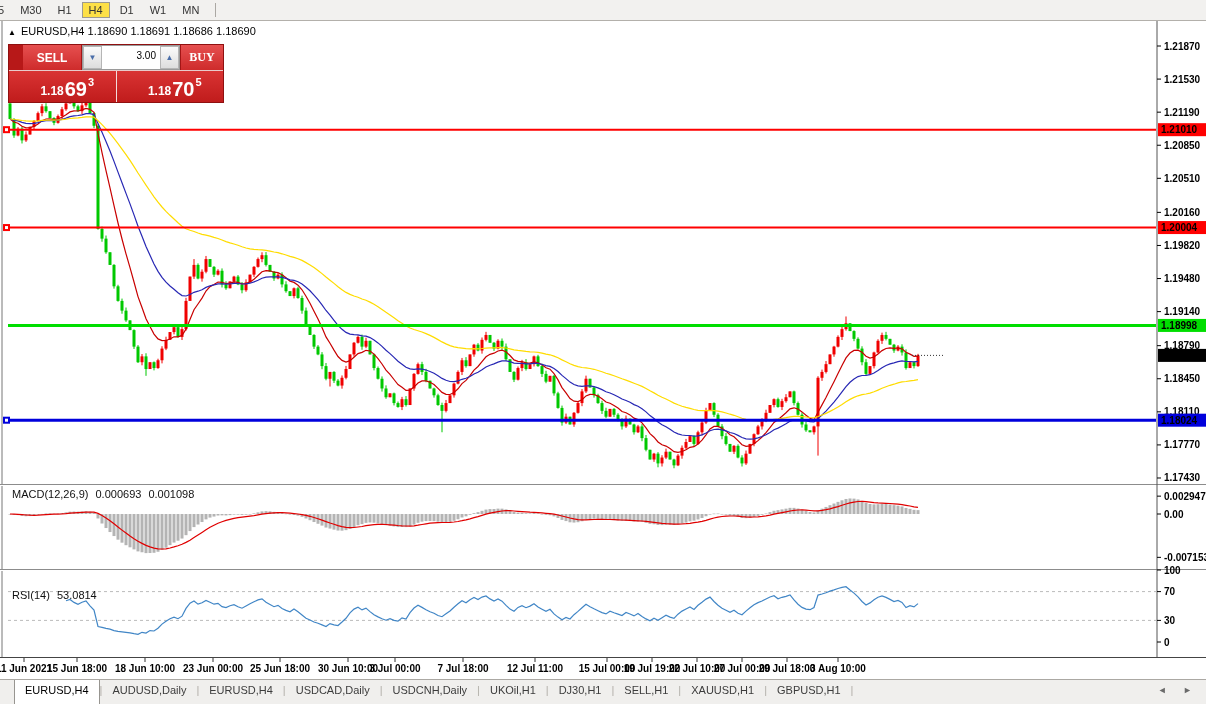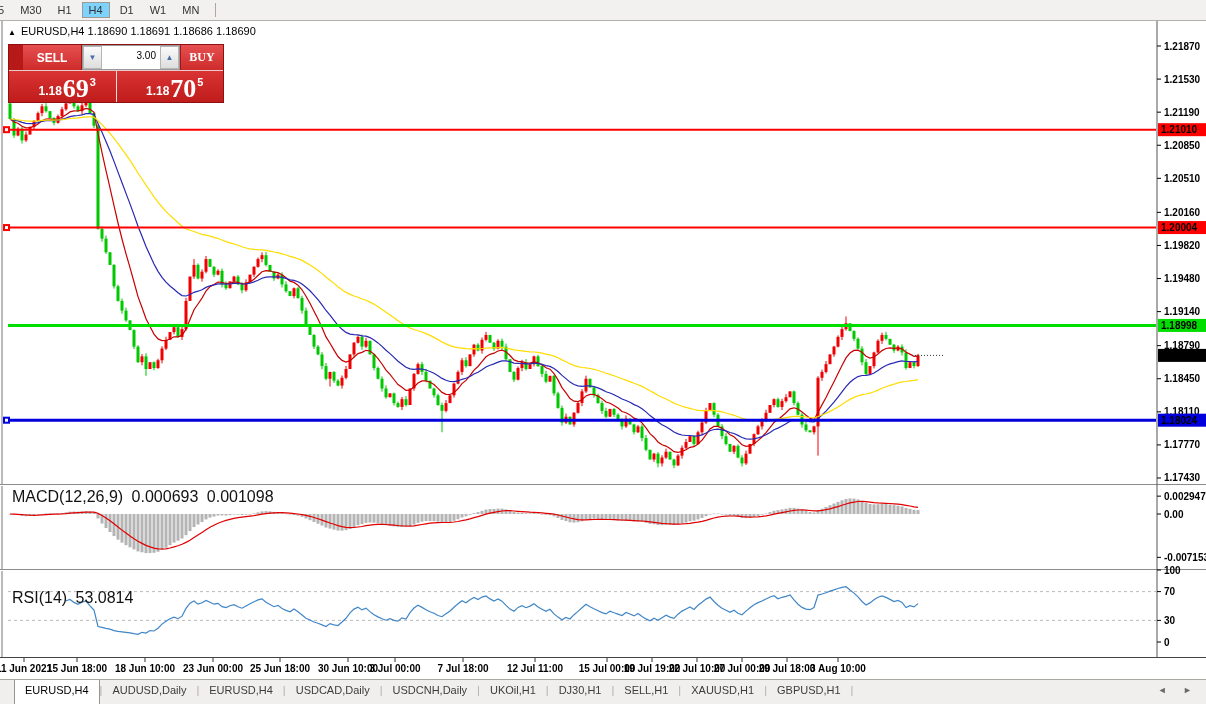--- a/index.html
+++ b/index.html
@@ -1,21 +1,21 @@
 <!DOCTYPE html>
 <html><head>
 <meta charset="utf-8">
 <style>
   html,body{margin:0;padding:0;width:1206px;height:704px;overflow:hidden;background:#fff;
     font-family:"Liberation Sans","DejaVu Sans",sans-serif;}
   
   #toolbar{position:absolute;top:0;left:0;width:1206px;height:20px;background:#F2F1EF;
     border-bottom:1px solid #B3B0AB;display:flex;align-items:center;font-size:11px;color:#333;}
   .tf{padding:1px 6px;margin:0 2px;white-space:nowrap;}
-  .tf.active{background:#7dd3fc;border:1px solid #9C9A92;}
+  .tf.active{background:#fde047;border:1px solid #9C9A92;}
   .tb-sep{width:1px;height:14px;background:#ABA8A3;margin-left:8px;}
   
   #win{position:absolute;top:21px;left:0;width:1206px;height:658px;background:#fff;}
   #chart-svg{position:absolute;top:0;left:0;}
   #chart-header{position:absolute;top:4px;left:8px;font-size:11px;color:#000;z-index:5;}
   #chart-header .tri{font-size:8px;margin-right:5px;}
   
   #trade-panel{position:absolute;top:23px;left:8px;width:214px;z-index:6;
     border:1px solid #8F1010;background:#B71818;}
   .tp-top{display:flex;height:25px;}
@@ -25,24 +25,24 @@
   #buy-btn{flex:1;border-left:1px solid #A31515;font-family:Liberation Serif, serif;}
   .spinner{display:flex;width:96px;background:#fff;border:1px solid #9A9A9A;margin:0;}
   .spin-btn{width:17px;background:linear-gradient(#FBFBFB,#DDD);border:1px solid #B5B5B5;
     color:#4A6EA9;font-size:8px;display:flex;align-items:center;justify-content:center;}
   .vol-field{flex:1;font-size:10px;color:#000;text-align:right;padding:4px 4px 0 0;background:#fff;}
   .tp-prices{display:flex;height:31px;border-top:1px solid #E8caca;}
   .price-box{flex:1;background:linear-gradient(#D93333,#C01C1C);color:#fff;display:flex;
     align-items:flex-end;justify-content:center;padding-bottom:2px;}
   .price-box.left{border-right:1px solid #F2dcdc;}
   .p-small{font-size:12px;font-weight:700;margin:0 1px 2px 10px;}
-  .p-big{font-size:26px;font-weight:700;line-height:22px;font-family:Liberation Serif, serif;}
+  .p-big{font-size:20px;font-weight:700;line-height:22px;}
   .p-sup{font-size:11px;font-weight:700;margin:0 0 12px 1px;}
   
-  .ind-label{position:absolute;left:12px;font-size:16px;color:#111;z-index:5;}
+  .ind-label{position:absolute;left:12px;font-size:11px;color:#111;z-index:5;}
   #macd-label{top:467px;}
   #rsi-label{top:568px;}
   .ind-label span{margin-right:4px;}
   
   #tabs{position:absolute;top:679px;left:0;width:1206px;height:25px;background:#F0EFED;
     border-top:1px solid #ABA8A3;display:flex;align-items:stretch;font-size:11px;color:#3C3C3C;}
   .tab{padding:4px 10px 0 10px;white-space:nowrap;}
   .tab.active{background:#fff;border:1px solid #979590;border-top:none;color:#000;margin-left:14px;}
   .pipe{color:#B2AFAa;padding-top:4px;}
   #tab-arrows{margin-left:auto;margin-right:14px;padding-top:5px;color:#6A6A6A;font-size:9px;}

